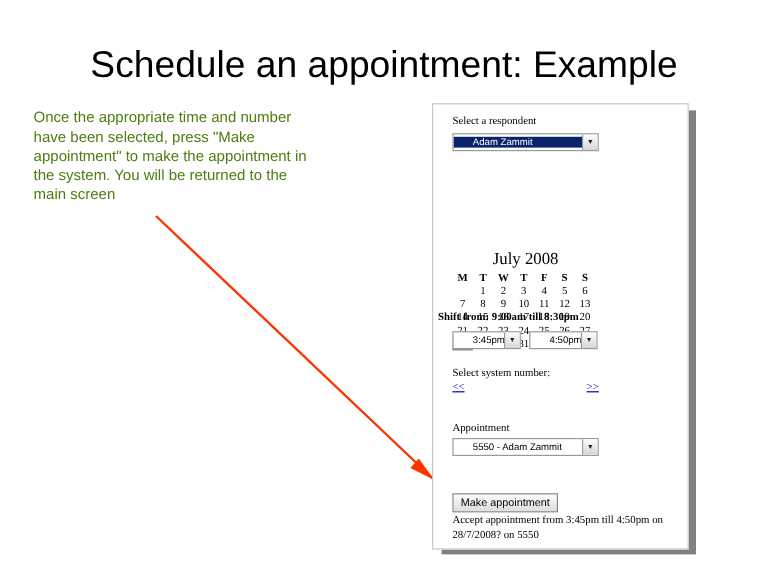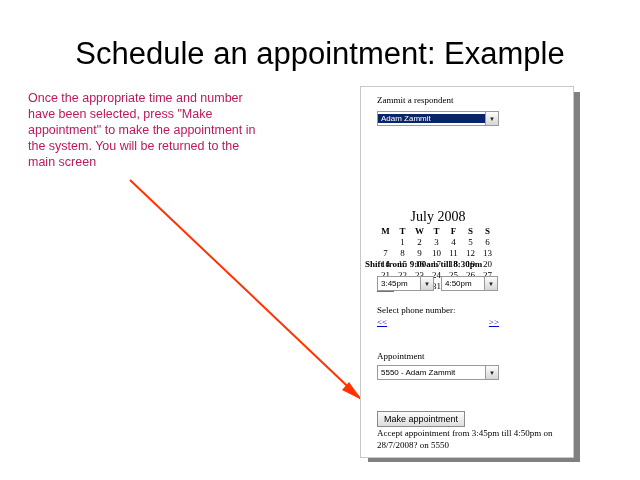--- a/index.html
+++ b/index.html
@@ -31,21 +31,21 @@
     font-family: "Liberation Sans", sans-serif;
     white-space: nowrap;
   }
   .callout {
     position: absolute;
     left: 28px;
     top: 90px;
     width: 240px;
     font-size: 12.5px;
     line-height: 16px;
-    color: #be185d;
+    color: #4d7c0f;
   }
   
   .arrow-svg {
     position: absolute;
     left: 100px;
     top: 160px;
     width: 300px;
     height: 270px;
     pointer-events: none;
   }
@@ -85,21 +85,21 @@
     background: #ffffff;
     font-family: "Liberation Sans", sans-serif;
     font-size: 8px;
     color: #000;
     box-sizing: border-box;
     display: flex;
     align-items: center;
     overflow: hidden;
   }
   .sel .sel-text {
-    padding-left: 3px;
+    padding-left: 16px;
     flex: 1;
     white-space: nowrap;
     overflow: hidden;
   }
   .sel .sel-arrow {
     width: 13px;
     height: 100%;
     background: linear-gradient(#fdfdfd, #d6d6d6);
     border-left: 1px solid #9a9a9a;
     display: flex;
@@ -198,21 +198,21 @@
 
   <svg class="arrow-svg" viewBox="0 0 300 270">
     <line x1="30" y1="20" x2="262" y2="240" stroke="#ff3300" stroke-width="2"></line>
     <polygon points="262,240 242,230 249,222" fill="#ff3300"></polygon>
   </svg>
 
   <div class="shot-shadow"></div>
 
   <div class="shot">
 
-    <div class="lbl" style="left:16px; top:8px;">Zammit a respondent</div>
+    <div class="lbl" style="left:16px; top:8px;">Select a respondent</div>
 
     <div class="sel highlight" style="left:16px; top:24px; width:122px;">
       <span class="sel-text">Adam Zammit</span>
       <span class="sel-arrow">▼</span>
     </div>
 
     <div class="cal">
       <div class="cal-month">July 2008</div>
       <table class="cal-table">
         <thead>
@@ -286,21 +286,21 @@
     <div class="sel" style="left:16px; top:189px; width:57px;">
       <span class="sel-text">3:45pm</span>
       <span class="sel-arrow">▼</span>
     </div>
 
     <div class="sel" style="left:80px; top:189px; width:57px;">
       <span class="sel-text">4:50pm</span>
       <span class="sel-arrow">▼</span>
     </div>
 
-    <div class="lbl" style="left:16px; top:218px;">Select phone number:</div>
+    <div class="lbl" style="left:16px; top:218px;">Select system number:</div>
 
     <div class="sel" style="left:16px; top:234px; width:122px;margin-top:44px;">
       <span class="sel-text">5550 - Adam Zammit</span>
       <span class="sel-arrow">▼</span>
     </div>
 
     <div class="lbl" style="left:16px; top:264px;">Appointment</div>
 
     <div class="apptext" style="top:292px;">Accept appointment from 3:45pm till 4:50pm on 28/7/2008? on 5550</div>
 

